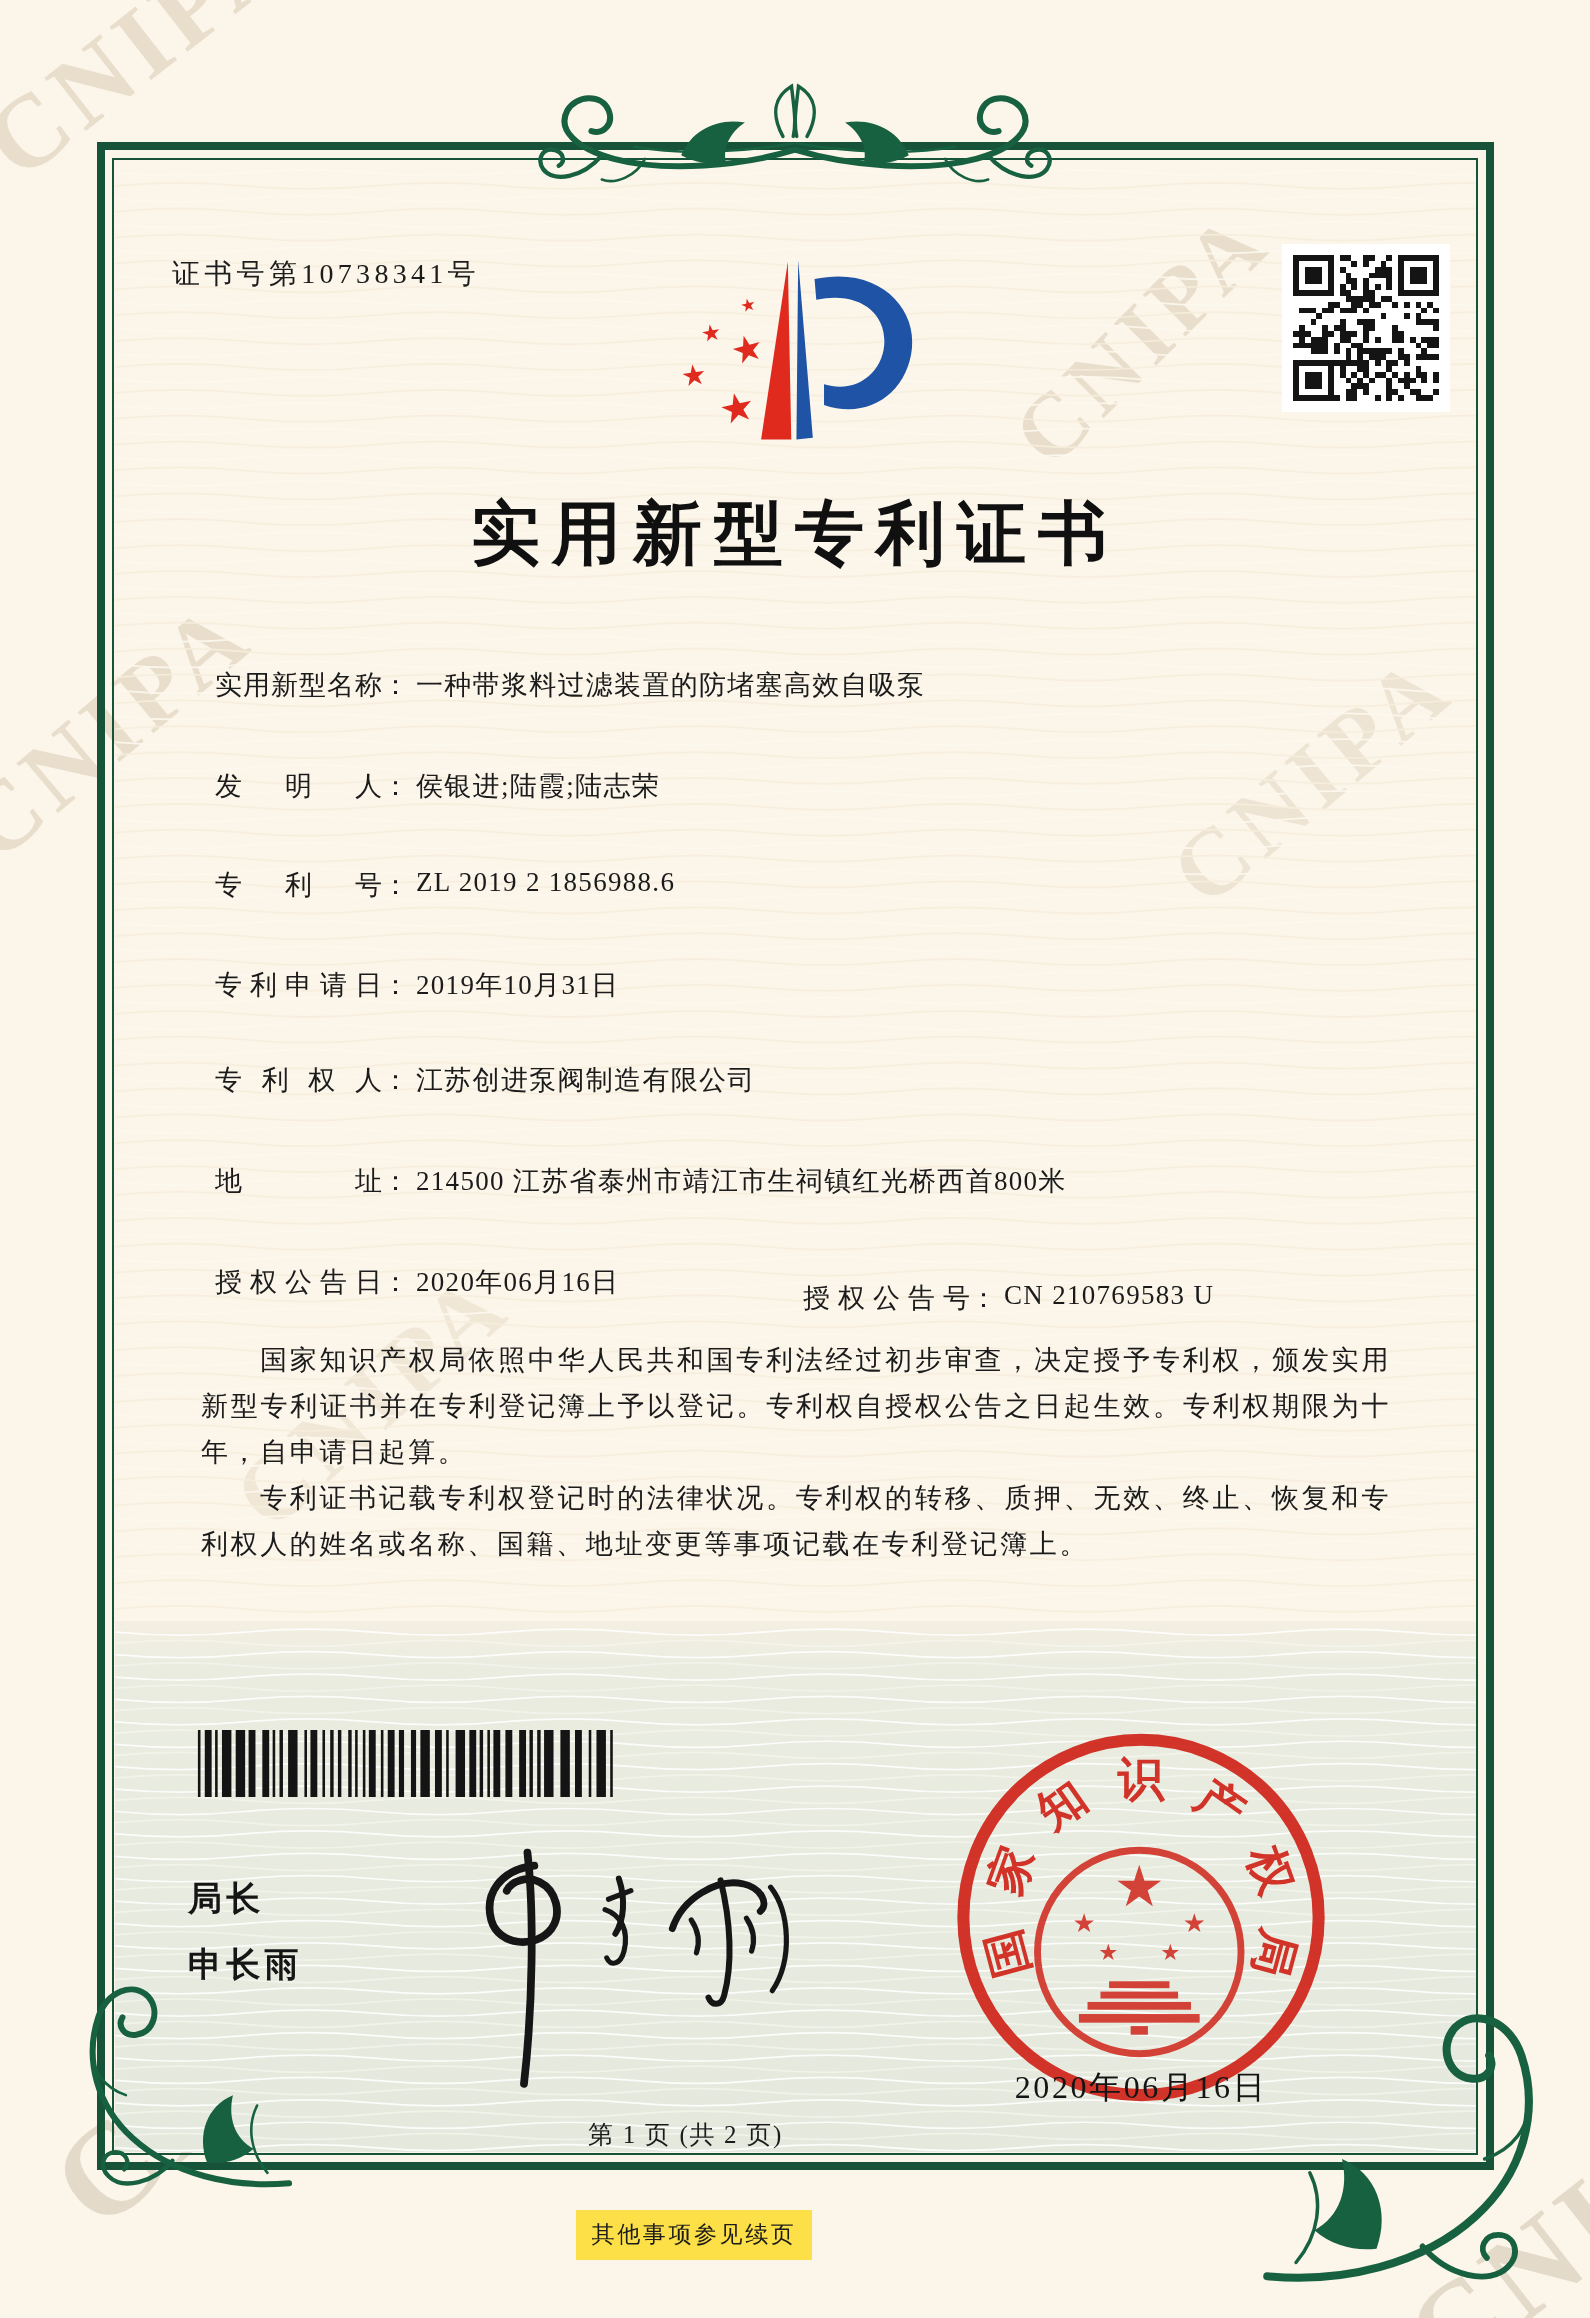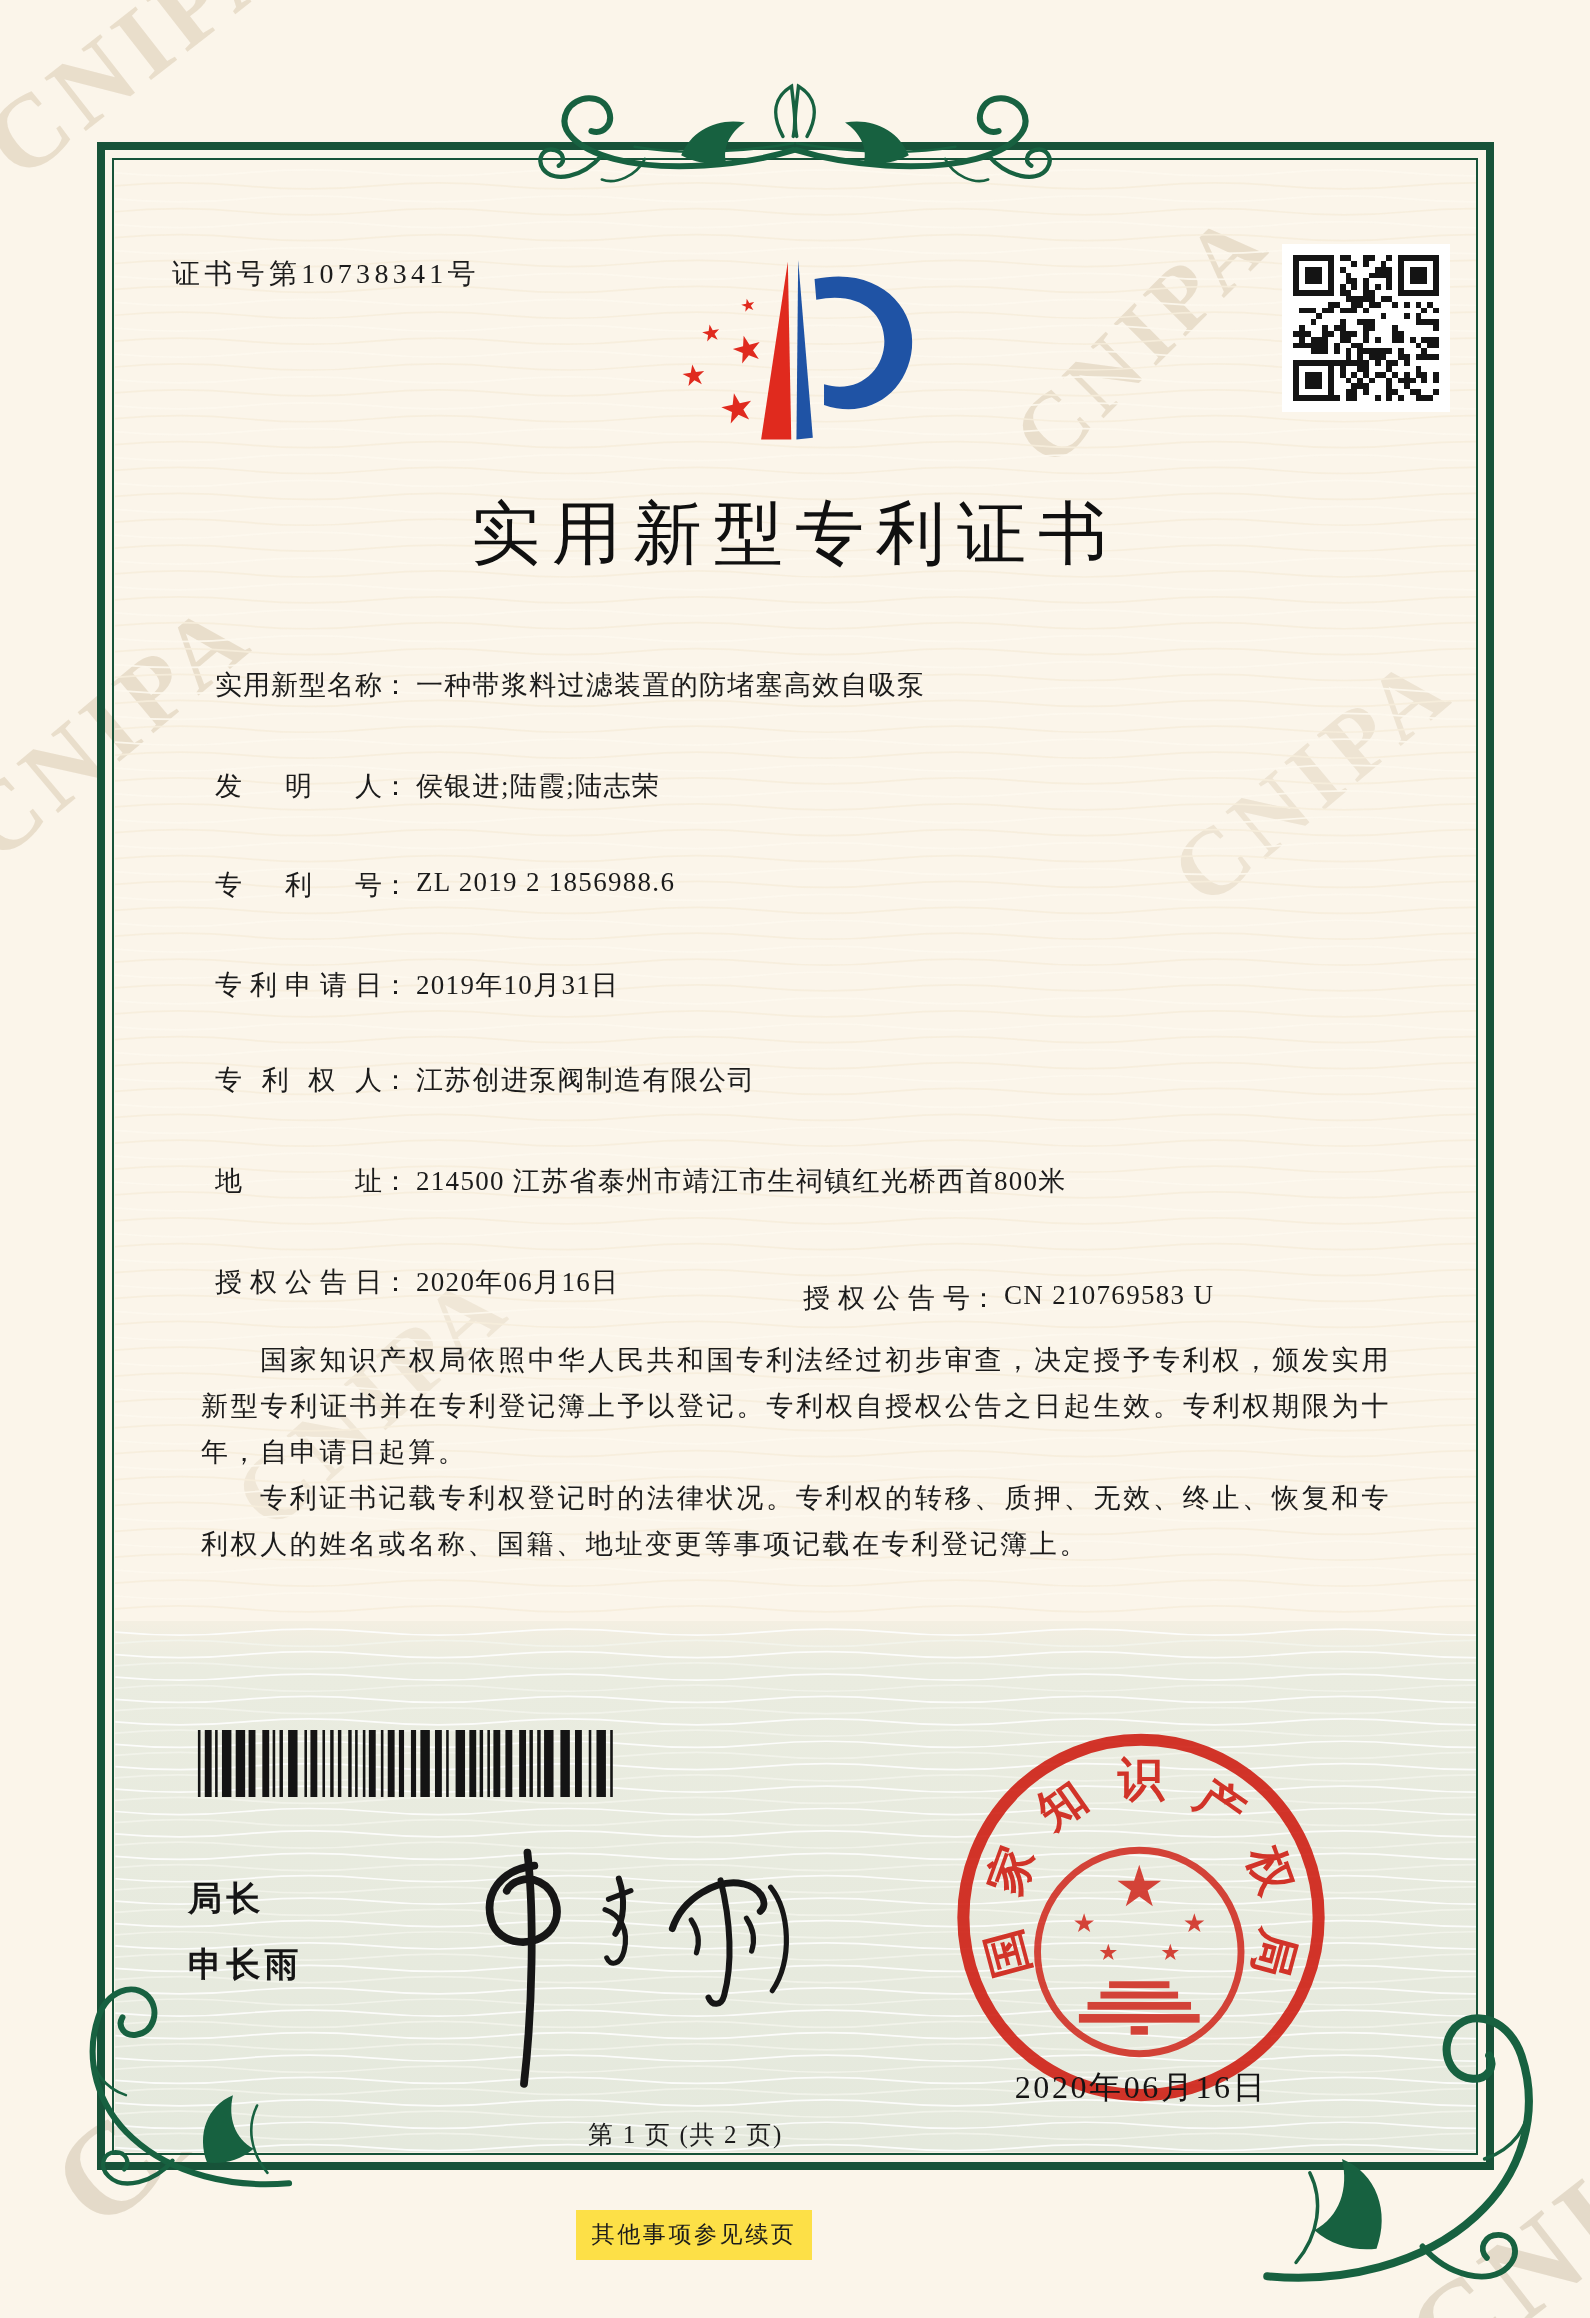--- a/index.html
+++ b/index.html
@@ -19,21 +19,21 @@
   .waves{position:absolute;left:115px;width:1361px;z-index:2;overflow:hidden;}
   #waves-top{top:160px;height:1461px;}
   #waves-band{top:1621px;height:531px;background:linear-gradient(180deg,#f4efe2 0%,#eaece0 9%,#e5e9dd 100%);}
 
   .content{position:absolute;z-index:3;}
 
   .cert-no{left:172px;top:255px;font-size:28px;letter-spacing:4.3px;color:#1c1c1c;}
   .qr-box{left:1282px;top:244px;width:168px;height:168px;background:#fff;z-index:3;}
   .qr-box svg{position:absolute;left:11.2px;top:11.2px;}
   .logo{left:668px;top:253px;z-index:3;}
-  .title{left:0;top:488px;width:1590px;text-align:center;font-size:69px;font-weight:400;
+  .title{left:0;top:488px;width:1590px;text-align:center;font-size:69px;font-weight:700;
          letter-spacing:12px;color:#101010;}
 
   .frow{position:absolute;left:215px;font-size:27px;color:#1b1b1b;z-index:3;white-space:nowrap;}
   .flabel{display:inline-block;width:167px;text-align:justify;text-align-last:justify;vertical-align:top;}
   .fcolon{display:inline-block;vertical-align:top;}
   .fvalue{display:inline-block;margin-left:7px;letter-spacing:1.3px;vertical-align:top;}
   .gpair2{position:absolute;left:588px;top:0;white-space:nowrap;margin-top:16px;}
 
   .bodytext{left:201px;top:1337px;width:1190px;font-size:27px;line-height:46px;
             color:#1b1b1b;text-align:justify;letter-spacing:2.6px;}

